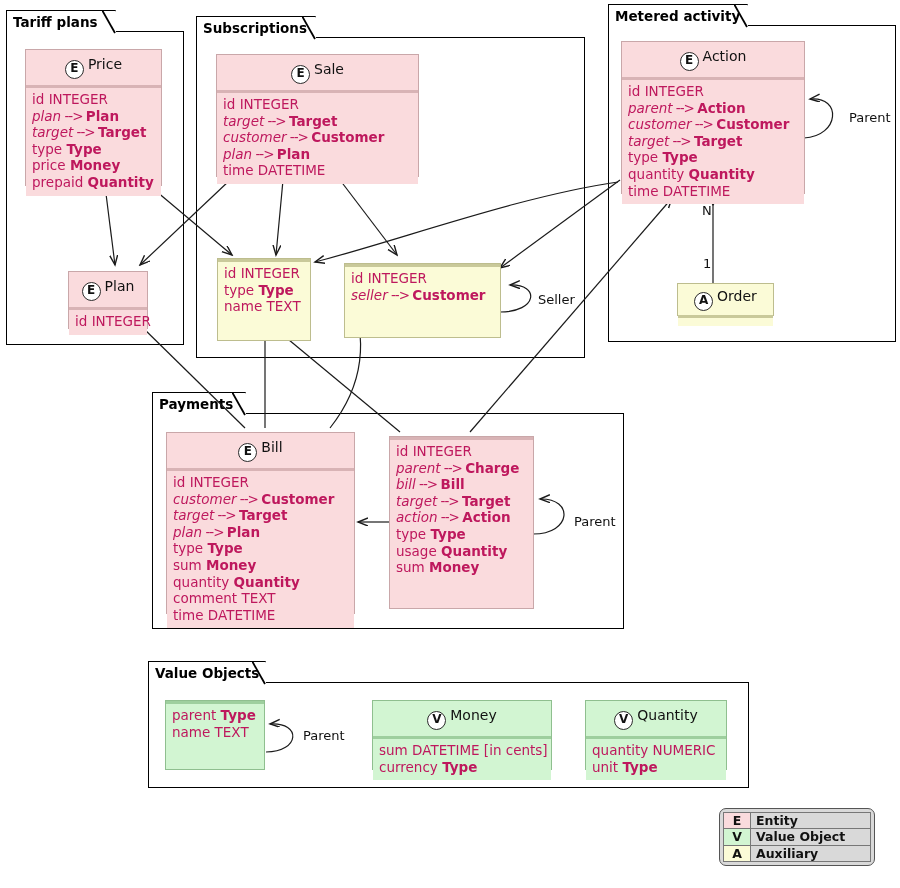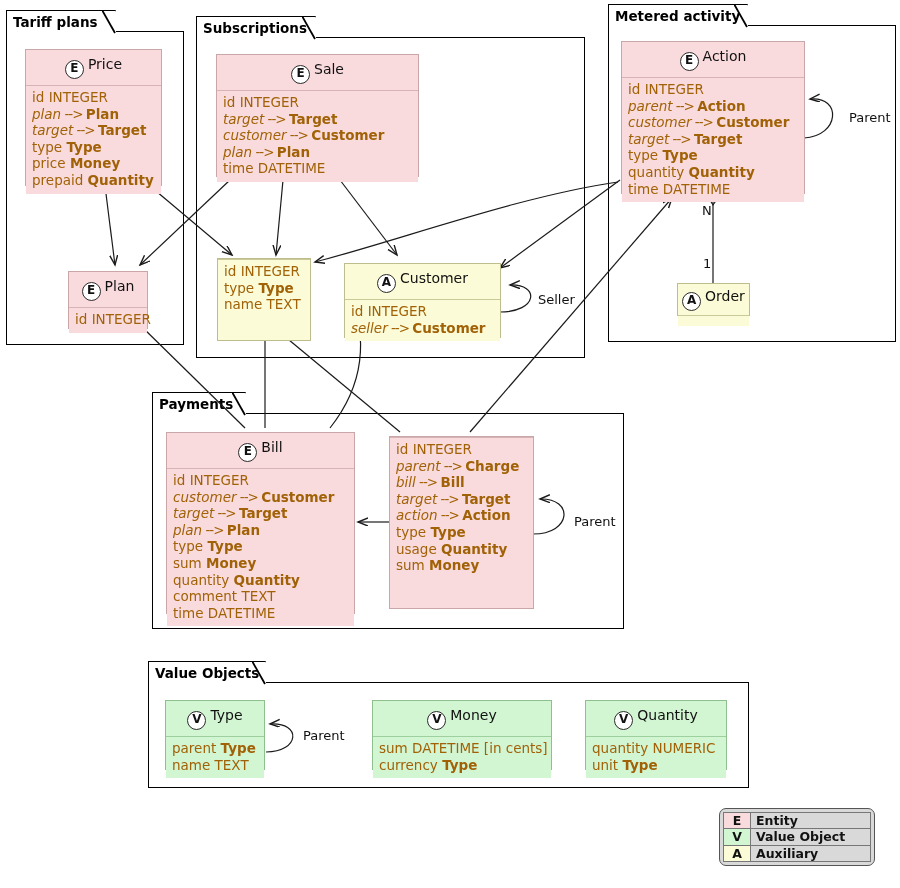--- a/index.html
+++ b/index.html
@@ -17,22 +17,22 @@
            border-left:13px solid transparent;border-bottom:23px solid #fff;}
   .pkg-tab .tabtxt{position:relative;z-index:2;}
   .pkg-tab .slash{position:absolute;right:-1px;top:-1px;width:14px;height:24px;z-index:4;}
   .pkg-body{position:absolute;left:0;box-sizing:border-box;border:1.6px solid #000;
             background:#fff;z-index:1;}
 
   
   .cls{position:absolute;box-sizing:border-box;border:1px solid #9a8b8b;z-index:5;}
   .cls-hdr{box-sizing:border-box;text-align:center;font-size:14px;color:#111;
            padding:6px 10px 6px 10px;white-space:nowrap;line-height:17px;}
-  .cls-body{box-sizing:border-box;border-top:1px solid #701a75;padding:3px 6px 5px 6px;
-            font-size:13.5px;line-height:16.6px;color:#a16207;}
+  .cls-body{box-sizing:border-box;border-top:3px solid #701a75;padding:3px 6px 5px 6px;
+            font-size:13.5px;line-height:16.6px;color:#be185d;}
   .cls-body.empty{min-height:11px;padding:0;}
   .stereo{display:inline-block;width:17px;height:17px;border-radius:50%;
           border:1.6px solid #2b2b2b;background:#fff;font-weight:bold;font-size:12px;
           line-height:14px;text-align:center;vertical-align:-3px;margin-right:4px;color:#111;}
   .ent{background:#fadbdd;border-color:#c9a7a9;}
   .ent .cls-hdr{background:#fadbdd;}
   .ent .cls-body{background:#fadbdd;border-top-color:#d8b3b5;}
   .aux{background:#fbfbd7;border-color:#bdbd8e;}
   .aux .cls-hdr{background:#fbfbd7;}
   .aux .cls-body{background:#fbfbd7;border-top-color:#c9c99a;}
@@ -210,23 +210,20 @@
 
 <div class="cls aux" style="left:217px;top:258px;width:94px;height:83px;">
   <div class="cls-body">
       <div class="fld"><span>id</span> <span>INTEGER</span></div>
       <div class="fld"><span>type</span> <b>Type</b></div>
       <div class="fld"><span>name</span> <span>TEXT</span></div>
     </div>
 </div>
 
 <div class="cls aux" style="left:344px;top:263px;width:157px;height:75px;">
-  <div class="cls-hdr">
-    <span class="stereo">A</span><span>Customer</span>
-  </div>
   <div class="cls-body">
       <div class="fld"><span>id</span> <span>INTEGER</span></div>
       <div class="fld"><i>seller</i><span class="arw"> --&gt; </span><b>Customer</b></div>
     </div>
 </div>
 
 <div class="cls ent" style="left:621px;top:41px;width:184px;height:153px;">
   <div class="cls-hdr">
     <span class="stereo">E</span><span>Action</span>
   </div>
@@ -234,21 +231,21 @@
       <div class="fld"><span>id</span> <span>INTEGER</span></div>
       <div class="fld"><i>parent</i><span class="arw"> --&gt; </span><b>Action</b></div>
       <div class="fld"><i>customer</i><span class="arw"> --&gt; </span><b>Customer</b></div>
       <div class="fld"><i>target</i><span class="arw"> --&gt; </span><b>Target</b></div>
       <div class="fld"><span>type</span> <b>Type</b></div>
       <div class="fld"><span>quantity</span> <b>Quantity</b></div>
       <div class="fld"><span>time</span> <span>DATETIME</span></div>
     </div>
 </div>
 
-<div class="cls aux" style="left:677px;top:283px;width:73px;height:33px;">
+<div class="cls aux" style="left:677px;top:283px;width:97px;height:33px;">
   <div class="cls-hdr" style="padding:4px 4px 4px 4px;">
     <span class="stereo">A</span><span>Order</span>
   </div>
   <div class="cls-body empty"></div>
 </div>
 
 <div class="cls ent" style="left:166px;top:432px;width:189px;height:182px;">
   <div class="cls-hdr">
     <span class="stereo">E</span><span>Bill</span>
   </div>
@@ -272,23 +269,20 @@
       <div class="fld"><i>bill</i><span class="arw"> --&gt; </span><b>Bill</b></div>
       <div class="fld"><i>target</i><span class="arw"> --&gt; </span><b>Target</b></div>
       <div class="fld"><i>action</i><span class="arw"> --&gt; </span><b>Action</b></div>
       <div class="fld"><span>type</span> <b>Type</b></div>
       <div class="fld"><span>usage</span> <b>Quantity</b></div>
       <div class="fld"><span>sum</span> <b>Money</b></div>
     </div>
 </div>
 
 <div class="cls vo" style="left:165px;top:700px;width:100px;height:70px;">
-  <div class="cls-hdr" style="padding-left:4px;padding-right:4px;">
-    <span class="stereo">V</span><span>Type</span>
-  </div>
   <div class="cls-body">
       <div class="fld"><span>parent</span> <b>Type</b></div>
       <div class="fld"><span>name</span> <span>TEXT</span></div>
     </div>
 </div>
 
 <div class="cls vo" style="left:372px;top:700px;width:180px;height:70px;">
   <div class="cls-hdr">
     <span class="stereo">V</span><span>Money</span>
   </div>

